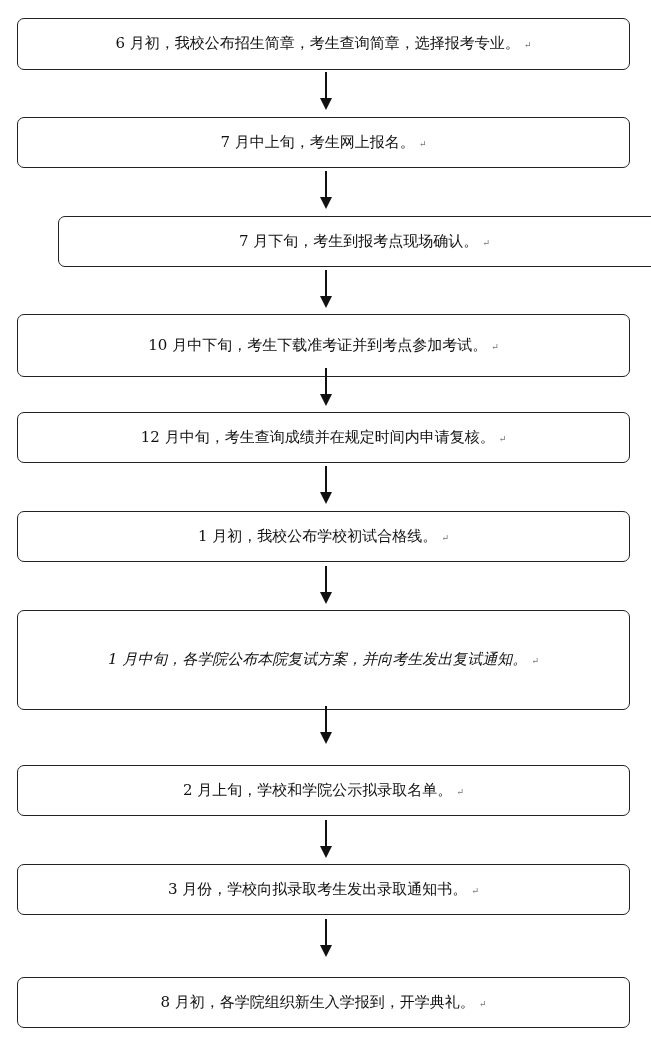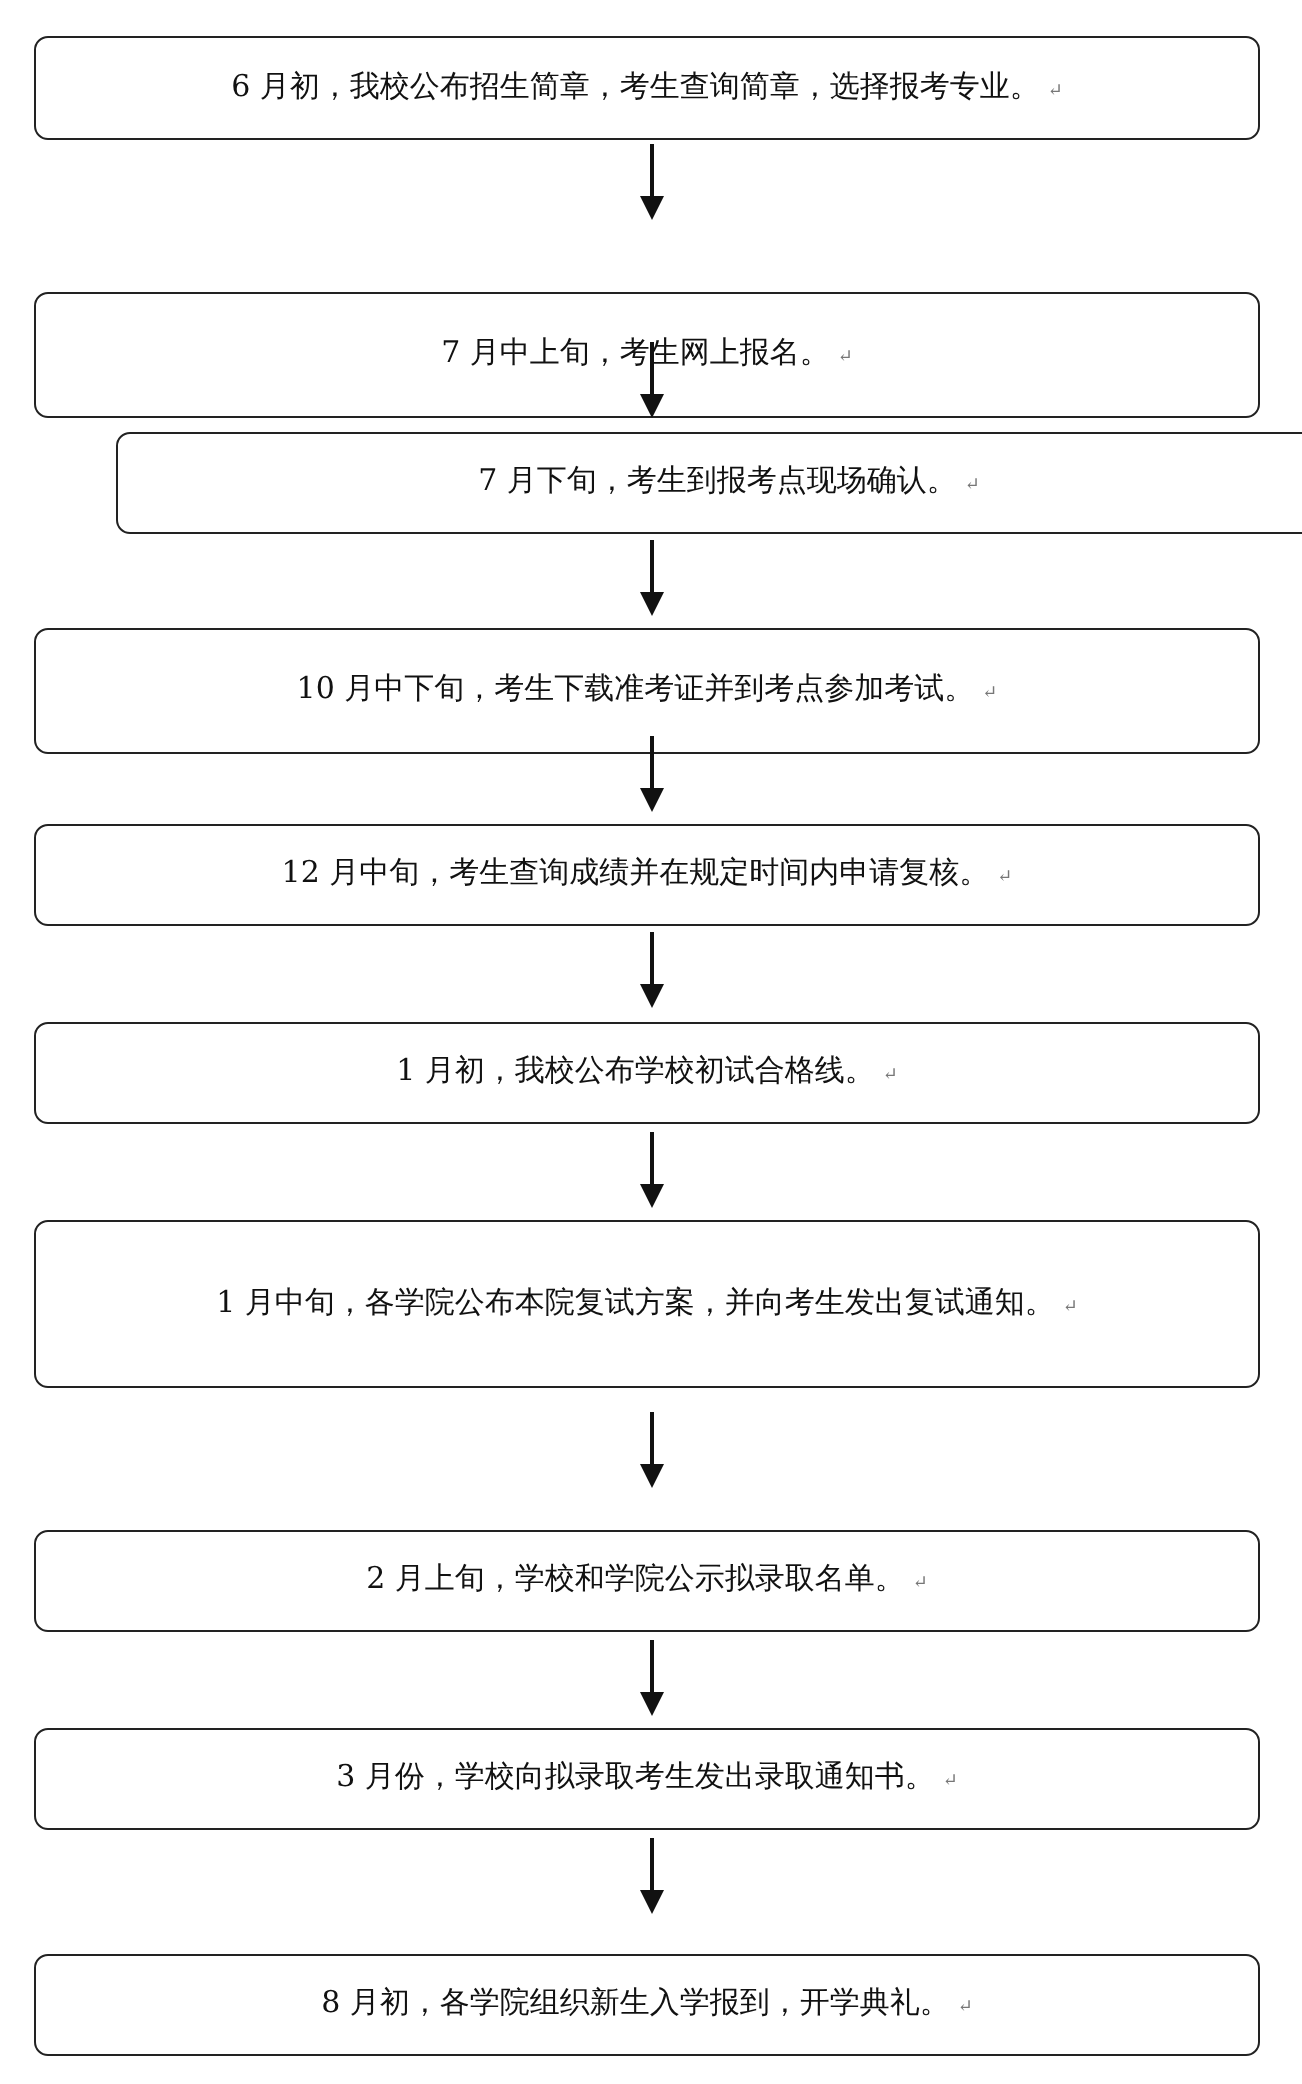--- a/index.html
+++ b/index.html
@@ -20,21 +20,21 @@
 
 <div>
   <div class="box" style="top:18px;height:52px;">
     <div class="line"><span>6 月初，我校公布招生简章，考生查询简章，选择报考专业。</span><span class="pm">↵</span></div>
   </div>
   <div class="arrow" style="top:72px;height:38px;">
       <div class="shaft" style="height:28px"></div>
       <div class="head" style="top:26px"></div>
     </div>
 
-  <div class="box" style="top:117px;height:63px;margin-top:29px;">
+  <div class="box" style="top:117px;height:51px;">
     <div class="line"><span>7 月中上旬，考生网上报名。</span><span class="pm">↵</span></div>
   </div>
   <div class="arrow" style="top:171px;height:38px;">
       <div class="shaft" style="height:28px"></div>
       <div class="head" style="top:26px"></div>
     </div>
 
   <div class="box" style="top:216px;height:51px;margin-left:41px;">
     <div class="line"><span>7 月下旬，考生到报考点现场确认。</span><span class="pm">↵</span></div>
   </div>
@@ -60,21 +60,21 @@
     </div>
 
   <div class="box" style="top:511px;height:51px;">
     <div class="line"><span>1 月初，我校公布学校初试合格线。</span><span class="pm">↵</span></div>
   </div>
   <div class="arrow" style="top:566px;height:38px;">
       <div class="shaft" style="height:28px"></div>
       <div class="head" style="top:26px"></div>
     </div>
 
-  <div class="box" style="top:610px;height:84px;">
+  <div class="box" style="top:610px;height:100px;font-style:italic;">
     <div class="line"><span>1 月中旬，各学院公布本院复试方案，并向考生发出复试通知。</span><span class="pm">↵</span></div>
   </div>
   <div class="arrow" style="top:706px;height:38px;">
       <div class="shaft" style="height:28px"></div>
       <div class="head" style="top:26px"></div>
     </div>
 
   <div class="box" style="top:765px;height:51px;">
     <div class="line"><span>2 月上旬，学校和学院公示拟录取名单。</span><span class="pm">↵</span></div>
   </div>

